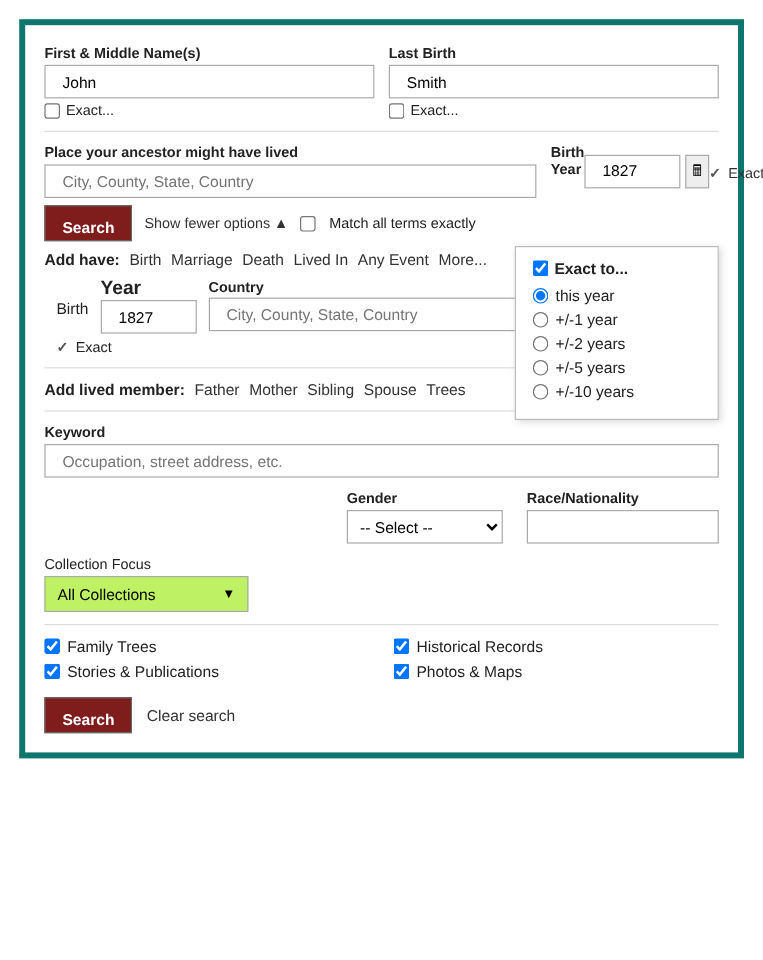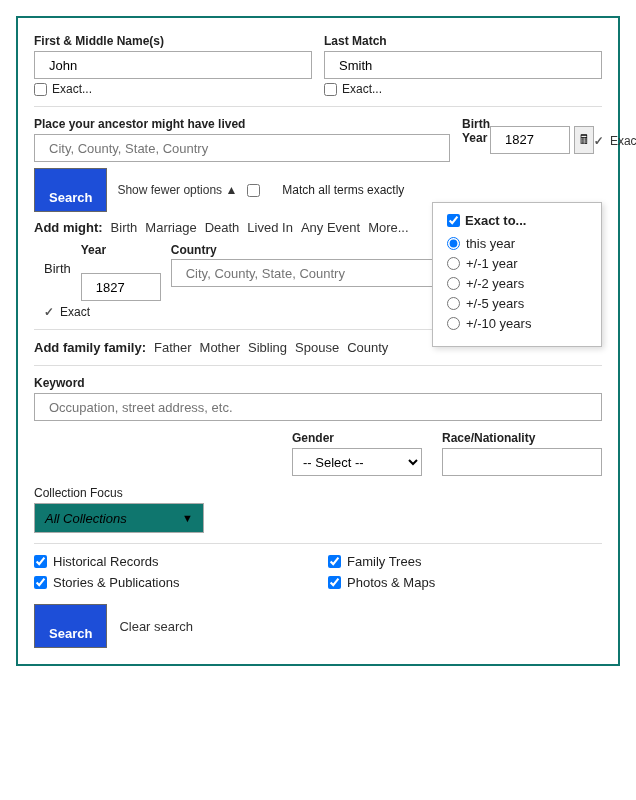--- a/index.html
+++ b/index.html
@@ -6,21 +6,21 @@
     body {
       font-family: Arial, Helvetica, sans-serif;
       font-size: 13px;
       background: #fff;
       color: #222;
       width: 636px;
       min-height: 800px;
       padding: 16px;
     }
     .form-outer {
-      border: 2px solid #0f766e;
+      border: 5px solid #0f766e;
       padding: 16px;
       background: #fff;
     }
     .row { display: flex; gap: 12px; margin-bottom: 10px; }
     .col { display: flex; flex-direction: column; }
     .col.grow { flex: 1; }
     label.field-label {
       font-size: 12px;
       font-weight: bold;
       margin-bottom: 3px;
@@ -53,36 +53,36 @@
 
     
     .search-options-row {
       display: flex;
       align-items: center;
       gap: 10px;
       margin-bottom: 10px;
       position: relative;
     }
     .search-btn {
-      background: #1d4ed8;
+      background: #7f1d1d;
       color: #fff;
       border: 1px solid #666;
-      padding: 21px 14px;
+      padding: 10px 14px;
       font-size: 13px;
       font-weight: bold;
       cursor: pointer;
       height: 30px;
     }
     .fewer-options-link {
       font-size: 12px;
       color: #333;
       cursor: pointer;
       white-space: nowrap;
     }
-    .match-all-row { display: flex; align-items: center; gap: 22px; font-size: 12px; }
+    .match-all-row { display: flex; align-items: center; gap: 11px; font-size: 12px; }
 
     
     .exact-dropdown {
       position: absolute;
       right: 0;
       top: 34px;
       background: #fff;
       border: 1px solid #bbb;
       padding: 10px 14px;
       z-index: 100;
@@ -95,21 +95,21 @@
 
     
     .add-event-row { display: flex; align-items: center; gap: 8px; margin-bottom: 8px; flex-wrap: wrap; }
     .add-event-label { font-weight: bold; font-size: 13px; }
     .event-link { font-size: 13px; color: #333; cursor: pointer; text-decoration: none; }
 
     
     .birth-event-row { display: flex; align-items: flex-start; gap: 10px; margin-bottom: 4px; margin-left: 10px; }
     .birth-event-label { font-size: 13px; padding-top: 18px; }
     .year-col { display: flex; flex-direction: column; }
-    .year-col label { font-size: 12px; font-weight: bold; margin-bottom: 16px; }
+    .year-col label { font-size: 16px; font-weight: bold; margin-bottom: 0; }
     .year-col input { width: 80px; }
     .loc-col { display: flex; flex-direction: column; flex: 1; }
     .loc-col label { font-size: 12px; font-weight: bold; margin-bottom: 2px; }
     .exact-birth-row { display: flex; align-items: center; gap: 4px; font-size: 12px; margin-left: 10px; margin-bottom: 8px; }
     .remove-btn { background: none; border: none; font-size: 16px; cursor: pointer; color: #888; padding: 0 4px; margin-top: 16px; }
 
     
     .family-member-row { display: flex; align-items: center; gap: 8px; margin-bottom: 10px; flex-wrap: wrap; }
     .family-member-label { font-weight: bold; font-size: 13px; }
     .member-link { font-size: 13px; color: #333; cursor: pointer; }
@@ -139,25 +139,24 @@
     
     .collection-section { margin-bottom: 10px; }
     .collection-section label.section-label { font-size: 12px; font-weight: normal; display: block; margin-bottom: 3px; }
     .collection-dropdown-btn {
       display: flex;
       align-items: center;
       justify-content: space-between;
       border: 1px solid #aaa;
       padding: 5px 10px;
       font-size: 13px;
-      background: #0f766e;
+      background: #bef264;
       cursor: pointer;
       width: 170px;
       height: 30px;
-      font-style: italic;
     }
     .collection-dropdown-btn .arrow { font-size: 11px; }
 
     
     .checkbox-grid { display: grid; grid-template-columns: 1fr 1fr; gap: 6px 20px; margin-bottom: 14px; }
     .checkbox-item { display: flex; align-items: center; gap: 6px; font-size: 13px; }
     .checkbox-item input[type="checkbox"] { margin: 0; }
 
     
     .bottom-search-row { display: flex; align-items: center; gap: 12px; }
@@ -174,21 +173,21 @@
   <div class="row">
     <div class="col grow">
       <label class="field-label">First &amp; Middle Name(s)</label>
       <input type="text" value="John" style="">
       <div class="exact-row">
         <input type="checkbox" style="">
         <span>Exact...</span>
       </div>
     </div>
     <div class="col grow">
-      <label class="field-label">Last Match</label>
+      <label class="field-label">Last Birth</label>
       <input type="text" value="Smith" style="">
       <div class="exact-row">
         <input type="checkbox" style="">
         <span>Exact...</span>
       </div>
     </div>
   </div>
 
   <hr class="section-divider">
 
@@ -240,21 +239,21 @@
         <span>+/-5 years</span>
       </div>
       <div class="radio-row">
         <input type="radio" name="exact_range" style="">
         <span>+/-10 years</span>
       </div>
     </div>
   </div>
 
   <div class="add-event-row">
-    <span class="add-event-label">Add might:</span>
+    <span class="add-event-label">Add have:</span>
     <a class="event-link">Birth</a>
     <a class="event-link">Marriage</a>
     <a class="event-link">Death</a>
     <a class="event-link">Lived In</a>
     <a class="event-link">Any Event</a>
     <a class="event-link">More...</a>
   </div>
 
   <div class="birth-event-row">
     <span class="birth-event-label">Birth</span>
@@ -269,26 +268,26 @@
     <button class="remove-btn">✕</button>
   </div>
   <div class="exact-birth-row">
     <span class="tick">✓</span>
     <span>Exact</span>
   </div>
 
   <hr class="section-divider">
 
   <div class="family-member-row">
-    <span class="family-member-label">Add family family:</span>
+    <span class="family-member-label">Add lived member:</span>
     <a class="member-link">Father</a>
     <a class="member-link">Mother</a>
     <a class="member-link">Sibling</a>
     <a class="member-link">Spouse</a>
-    <a class="member-link">County</a>
+    <a class="member-link">Trees</a>
   </div>
 
   <hr class="section-divider">
 
   <div class="keyword-section">
     <label>Keyword</label>
     <input type="text" placeholder="Occupation, street address, etc." style="">
   </div>
 
   <div class="gender-race-row">
@@ -312,25 +311,25 @@
       <span>All Collections</span>
       <span class="arrow">▼</span>
     </button>
   </div>
 
   <hr class="section-divider">
 
   <div class="checkbox-grid">
     <div class="checkbox-item">
       <input type="checkbox" checked="" style="">
-      <span>Historical Records</span>
+      <span>Family Trees</span>
     </div>
     <div class="checkbox-item">
       <input type="checkbox" checked="" style="">
-      <span>Family Trees</span>
+      <span>Historical Records</span>
     </div>
     <div class="checkbox-item">
       <input type="checkbox" checked="" style="">
       <span>Stories &amp; Publications</span>
     </div>
     <div class="checkbox-item">
       <input type="checkbox" checked="" style="">
       <span>Photos &amp; Maps</span>
     </div>
   </div>

